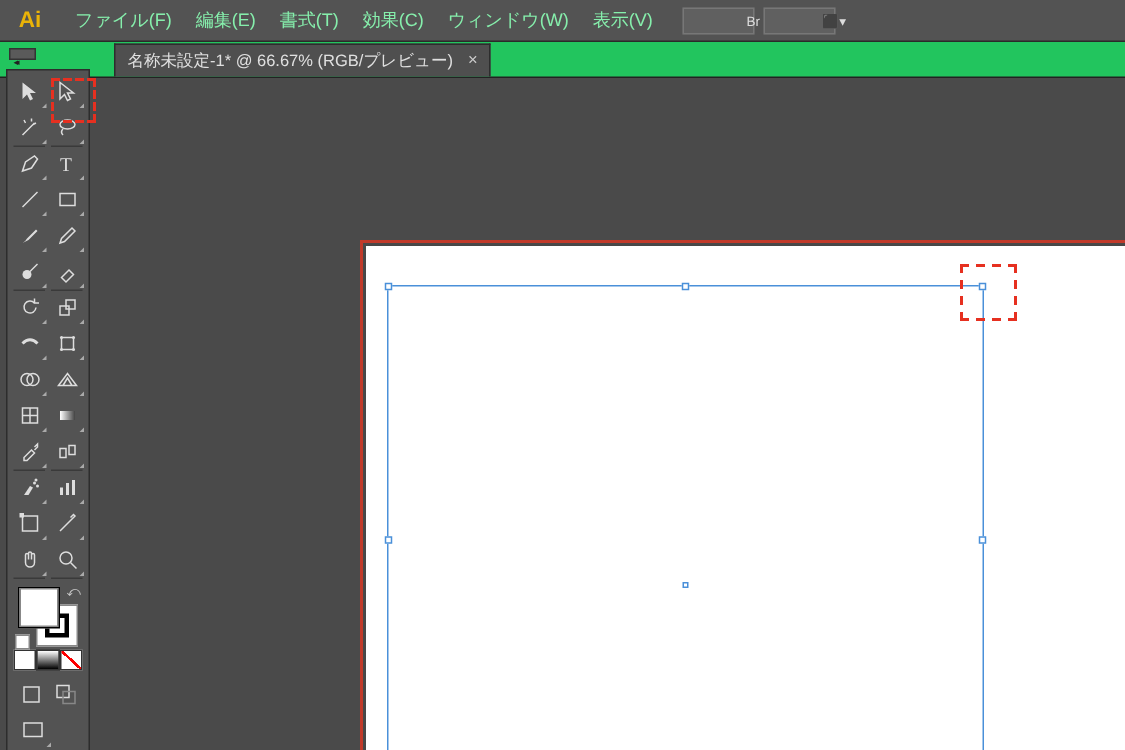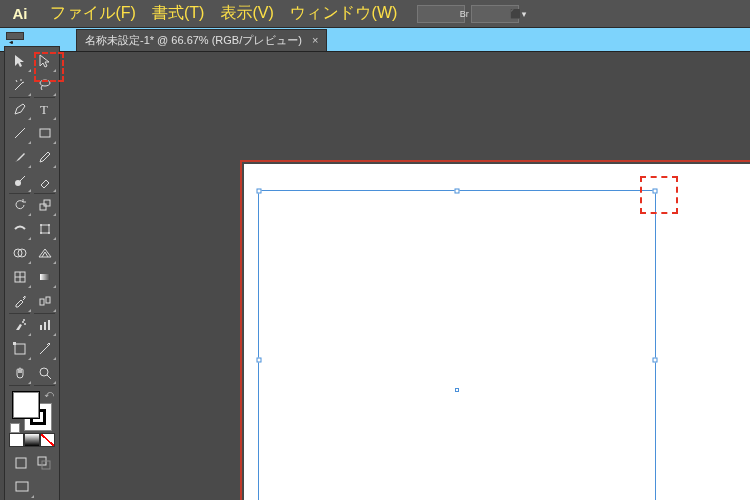--- a/index.html
+++ b/index.html
@@ -1,24 +1,24 @@
 <!DOCTYPE html>
 <html><head>
 <meta charset="utf-8">
 <style>
   * { box-sizing: border-box; margin: 0; padding: 0; }
   body { width: 750px; height: 500px; background: #4a4a4a; font-family: "Meiryo", sans-serif; overflow: hidden; position: relative; }
 
   .menubar { height: 28px; background: #535353; border-bottom: 1px solid #2a2a2a; display: flex; align-items: center; padding-left: 8px; }
-  .app-logo { width: 24px; height: 20px; color: #fef9c3; font-weight: bold; font-size: 15px; margin-right: 10px; display:flex;align-items:center;justify-content:center; }
-  .menu-item { color: #fde047; font-size: 16px; padding: 0 8px; height: 100%; display: flex; align-items: center; cursor: default; }
+  .app-logo { width: 24px; height: 20px; color: #eab308; font-weight: bold; font-size: 15px; margin-right: 10px; display:flex;align-items:center;justify-content:center; }
+  .menu-item { color: #86efac; font-size: 12px; padding: 0 8px; height: 100%; display: flex; align-items: center; cursor: default; }
   .menu-right { margin-left: 12px; display: flex; gap: 6px; }
   .menu-box { width: 26px; height: 18px; border: 1px solid #777; background: #606060; display:flex;align-items:center;justify-content:center;color:#ddd;font-size:9px;padding-left:46px; }
 
-  .tabbar { height: 24px; background: #7dd3fc; display: flex; align-items: center; padding-left: 76px; border-bottom:1px solid #222; }
+  .tabbar { height: 24px; background: #22c55e; display: flex; align-items: center; padding-left: 76px; border-bottom:1px solid #222; }
   .collapse-handle { position:absolute; left:6px; top:32px; width:18px; height:8px; background:#5a5a5a; border:1px solid #333; }
   .collapse-handle::before { content:"◂◂"; color:#222; font-size:6px; position:relative; top:-3px; left:2px; letter-spacing:-2px; }
   .doc-tab { background: #4f4f4f; color: #e0e0e0; font-size: 11px; padding: 3px 8px; display: flex; align-items: center; gap: 10px; border:1px solid #2d2d2d; border-bottom:none; }
   .tab-close { font-size: 11px; color: #ccc; cursor: default; }
 
   .toolpanel { position: absolute; left: 4px; top: 46px; width: 56px; background: #535353; border: 1px solid #2d2d2d; padding: 2px; }
   .tool-row { display: flex; }
   .tool { width: 26px; height: 24px; display: flex; align-items: center; justify-content: center; color: #ddd; position: relative; cursor: default; }
   .tool svg { width: 16px; height: 16px; }
   .tool.sep-after::after{content:"";position:absolute;left:2px;right:2px;bottom:-1px;height:1px;background:#3a3a3a;}
@@ -48,23 +48,25 @@
 
   .red-highlight { position:absolute; border:2px dashed #e63020; pointer-events:none; }
 
 </style>
 </head>
 <body>
 
 <div class="menubar">
   <div class="app-logo">Ai</div>
   <div class="menu-item">ファイル(F)</div>
+  <div class="menu-item">編集(E)</div>
   <div class="menu-item">書式(T)</div>
+  <div class="menu-item">効果(C)</div>
+  <div class="menu-item">ウィンドウ(W)</div>
   <div class="menu-item">表示(V)</div>
-  <div class="menu-item">ウィンドウ(W)</div>
   <div class="menu-right">
     <div class="menu-box">Br</div>
     <div class="menu-box">⬛▾</div>
   </div>
 </div>
 
 <div class="tabbar">
   <div class="doc-tab">
     <span>名称未設定-1* @ 66.67% (RGB/プレビュー)</span>
     <span class="tab-close">×</span>

